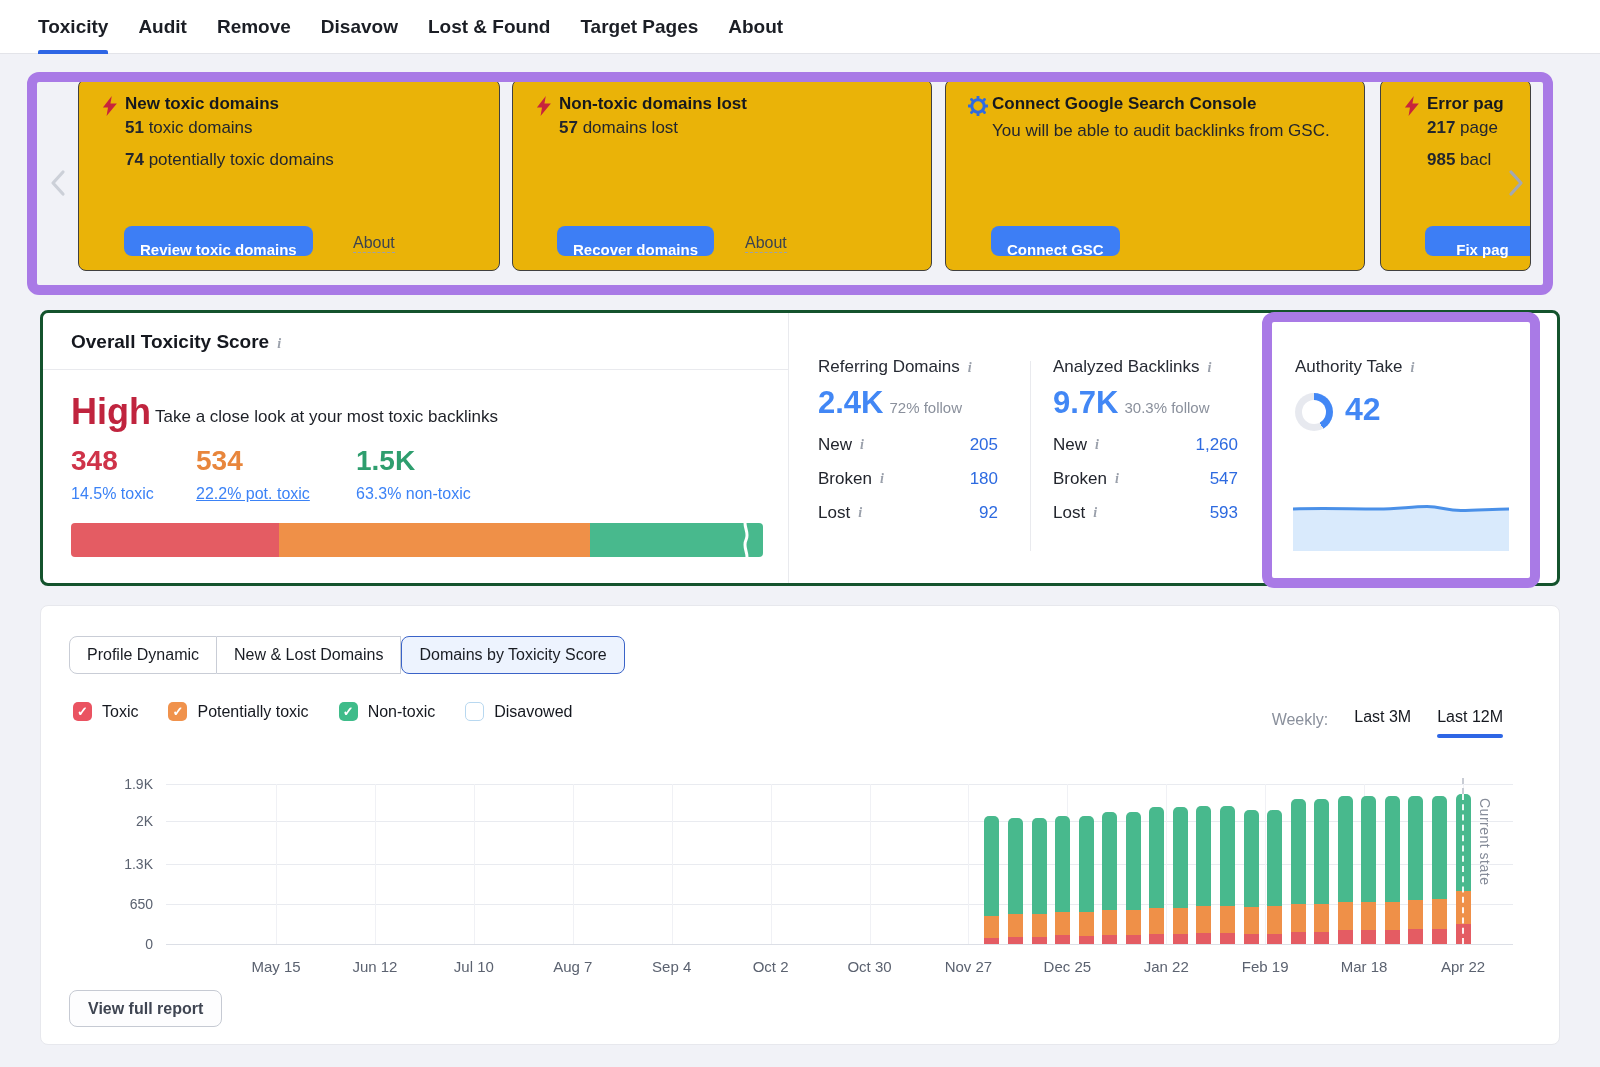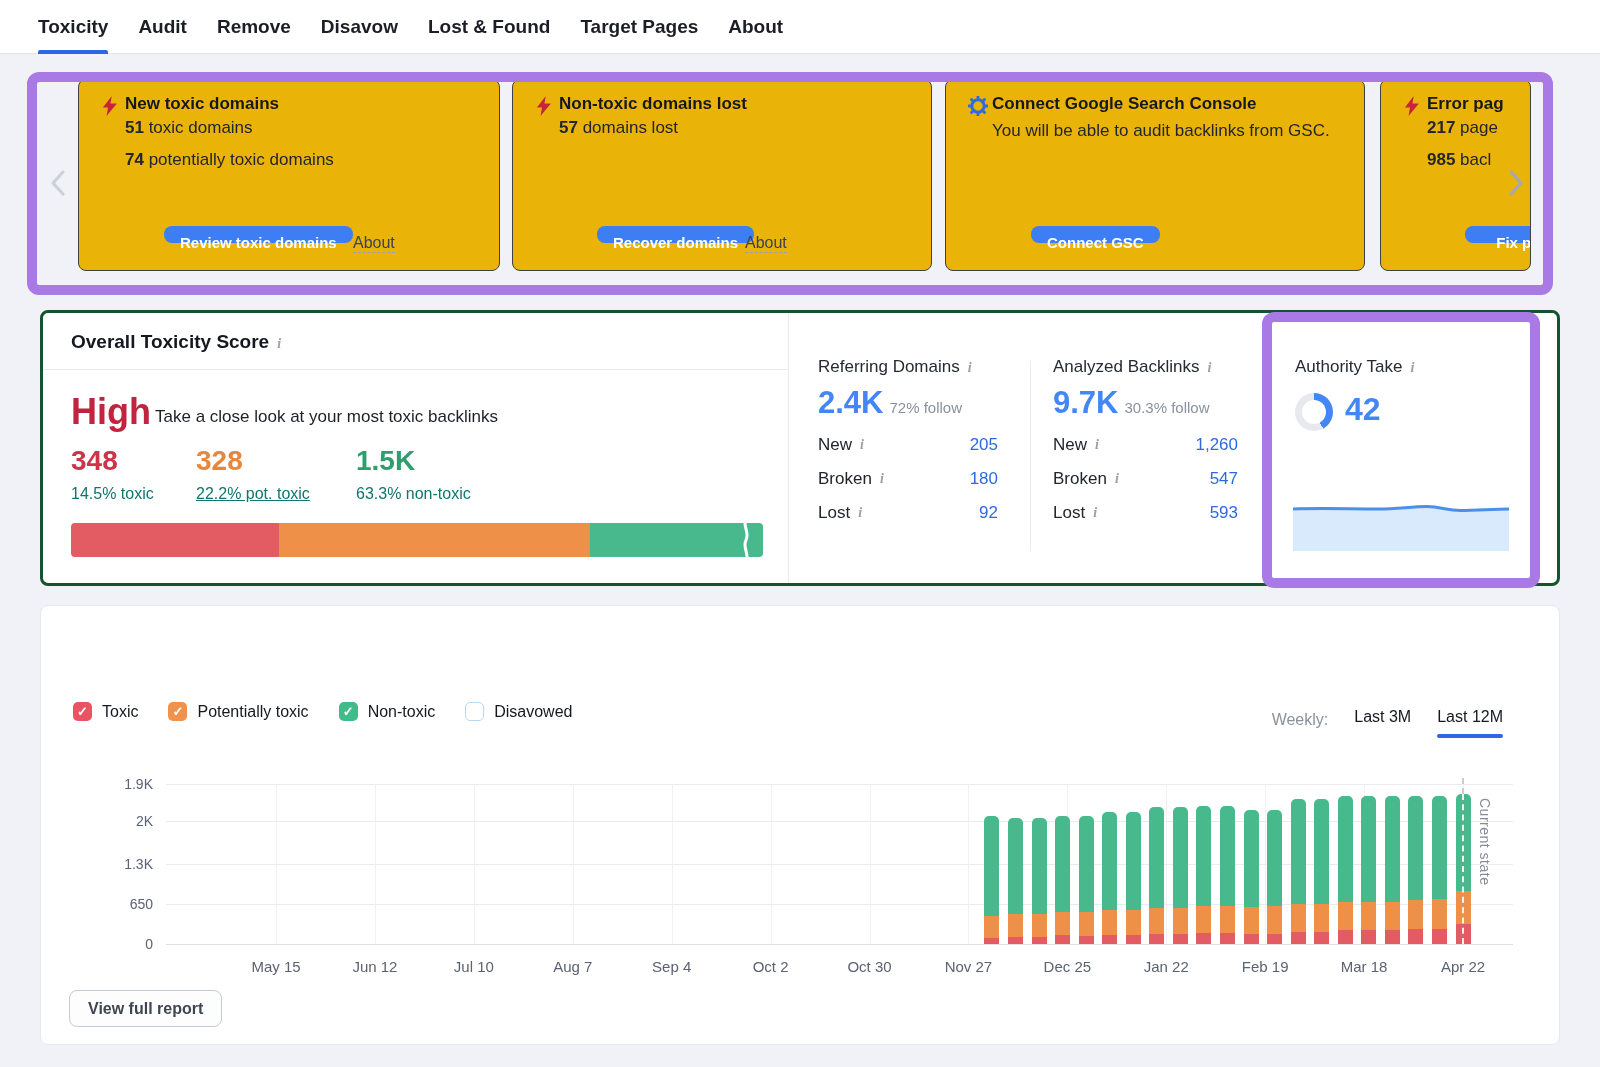--- a/index.html
+++ b/index.html
@@ -14,36 +14,36 @@
   .navtab.active .underline { display:block; position:absolute; left:0; bottom:0; height:4px; width:100%; background:#2e66e5; border-radius:2px 2px 0 0; }
 
   
   .promo-outline { position:absolute; left:27px; top:72px; width:1526px; height:223px; border:10px solid #a97ae6; border-radius:12px; z-index:4; pointer-events:none; }
   .promo-card { position:absolute; top:79px; height:192px; background:#eab308; border:1px solid #404040; border-radius:8px; overflow:hidden; }
   .card-icon { position:absolute; left:22px; top:16px; width:18px; height:20px; }
   .promo-title { position:absolute; left:46px; top:14px; font-size:17px; font-weight:700; color:#15181f; white-space:nowrap; }
   .promo-line { position:absolute; left:46px; font-size:17px; color:#23262e; white-space:nowrap; }
   .promo-line b { font-weight:700; }
   .promo-desc { position:absolute; left:46px; top:38px; width:360px; font-size:17px; line-height:1.55; color:#23262e; }
-  .btn-blue { position:absolute; top:146px; height:17px; background:#3d7ef5; color:#fff; font-size:15px; font-weight:700; border:none; border-radius:8px; padding:8px 16px; cursor:pointer; white-space:nowrap; font-family:inherit;margin-left:40px; }
+  .btn-blue { position:absolute; top:146px; height:17px; background:#3d7ef5; color:#fff; font-size:15px; font-weight:700; border:none; border-radius:8px; padding:15px 16px; cursor:pointer; white-space:nowrap; font-family:inherit; }
   .about-link { position:absolute; top:154px; font-size:16px; color:#3c4350; text-decoration:none; border-bottom:1px dashed #9aa0ac; cursor:pointer; white-space:nowrap; }
   .chev { position:absolute; width:26px; height:30px; cursor:pointer; z-index:6; }
   .chev svg { width:100%; height:100%; }
 
   
   .main-card { position:absolute; left:40px; top:310px; width:1520px; height:276px; background:#fff; border:3px solid #14532d; border-radius:8px; }
   .card-h { position:absolute; left:28px; top:18px; font-size:19px; font-weight:700; color:#15181f; }
   .info { display:inline-block; margin-left:8px; color:#9aa0ab; font-size:14px; font-weight:700; font-family:"Liberation Serif", serif; font-style:italic; cursor:pointer; }
   .hline { position:absolute; left:0; top:56px; width:745px; height:1px; background:#e9eaee; }
   .vline1 { position:absolute; left:745px; top:0; width:1px; height:100%; background:#e9eaee; }
   .vline2 { position:absolute; left:987px; top:48px; width:1px; height:190px; background:#e9eaee; }
   .tox-level { position:absolute; left:28px; top:78px; font-size:36px; font-weight:700; color:#c0243e; }
   .tox-hint { position:absolute; left:112px; top:94px; font-size:17px; color:#1d2027; }
   .tox-stat-val { position:absolute; top:132px; font-size:28px; font-weight:700; }
-  .tox-stat-pct { position:absolute; top:172px; font-size:16px; color:#0f766e; white-space:nowrap; }
+  .tox-stat-pct { position:absolute; top:172px; font-size:16px; color:#3b82f6; white-space:nowrap; }
   .tox-bar { position:absolute; left:28px; top:210px; width:692px; height:34px; border-radius:4px; overflow:hidden; display:flex; }
   .tox-bar .seg { height:100%; }
   .tox-squiggle { position:absolute; top:205px; width:14px; height:44px; z-index:2; }
 
   .stat-block { position:absolute; top:44px; }
   .stat-title { font-size:17px; color:#262a33; white-space:nowrap; }
   .stat-big { margin-top:8px; white-space:nowrap; }
   .stat-big .num { font-size:31px; font-weight:700; color:#4287f5; }
   .stat-big .sub { font-size:15px; color:#8a909c; margin-left:6px; }
   .stat-row { display:flex; align-items:center; margin-top:14px; font-size:17px; color:#22252d; }
@@ -180,21 +180,21 @@
   <div class="main-card">
     <div class="card-h"><span>Overall Toxicity Score</span><span class="info">i</span></div>
     <div class="hline"></div>
     <div class="vline1"></div>
     <div class="vline2"></div>
 
     <div class="tox-level">High</div>
     <div class="tox-hint">Take a close look at your most toxic backlinks</div>
 
     <div class="tox-stat-val" style="left: 28px; color: rgb(207, 51, 73);" id="tox-v0">348</div>
-    <div class="tox-stat-val" style="left: 153px; color: rgb(232, 134, 60);" id="tox-v1">328</div>
+    <div class="tox-stat-val" style="left: 153px; color: rgb(232, 134, 60);" id="tox-v1">534</div>
     <div class="tox-stat-val" style="left: 313px; color: rgb(46, 158, 110);" id="tox-v2">1.5K</div>
     <div class="tox-stat-pct" style="left:28px;">14.5% toxic</div>
     <div class="tox-stat-pct" style="left:153px;text-decoration:underline;">22.2% pot. toxic</div>
     <div class="tox-stat-pct" style="left:313px;">63.3% non-toxic</div>
 
     <div class="tox-bar" id="tox-bar">
         <div class="seg" style="width: 30%; background: rgb(228, 92, 99);"></div>
         <div class="seg" style="width: 45%; background: rgb(239, 144, 72);"></div>
         <div class="seg" style="width: 25%; background: rgb(72, 185, 141);"></div>
       </div>
@@ -248,20 +248,25 @@
       <div class="as-value">42</div>
     </div>
     <svg class="sparkline" viewBox="0 0 216 52">
       <path d="M0 10 C30 9 55 10 85 10 C105 10 118 7.5 134 7.5 C148 7.5 153 11.5 168 11.5 C184 11.5 200 10 216 10 L216 52 L0 52 Z" fill="#d9eafc"></path>
       <path d="M0 10 C30 9 55 10 85 10 C105 10 118 7.5 134 7.5 C148 7.5 153 11.5 168 11.5 C184 11.5 200 10 216 10" fill="none" stroke="#4a90e8" stroke-width="3"></path>
     </svg>
   </div>
   <div class="authority-outline"></div>
 
   <div class="chart-card">
+    <div class="seg-tabs">
+      <div class="seg-tab">Profile Dynamic</div>
+      <div class="seg-tab">New &amp; Lost Domains</div>
+      <div class="seg-tab active">Domains by Toxicity Score</div>
+    </div>
 
     <div class="legend" id="legend">
         <div class="leg-item">
           <span class="cbox" style="background: rgb(234, 83, 97);">✓</span>
           <span>Toxic</span>
         </div>
         <div class="leg-item">
           <span class="cbox" style="background: rgb(240, 146, 76);">✓</span>
           <span>Potentially toxic</span>
         </div>

